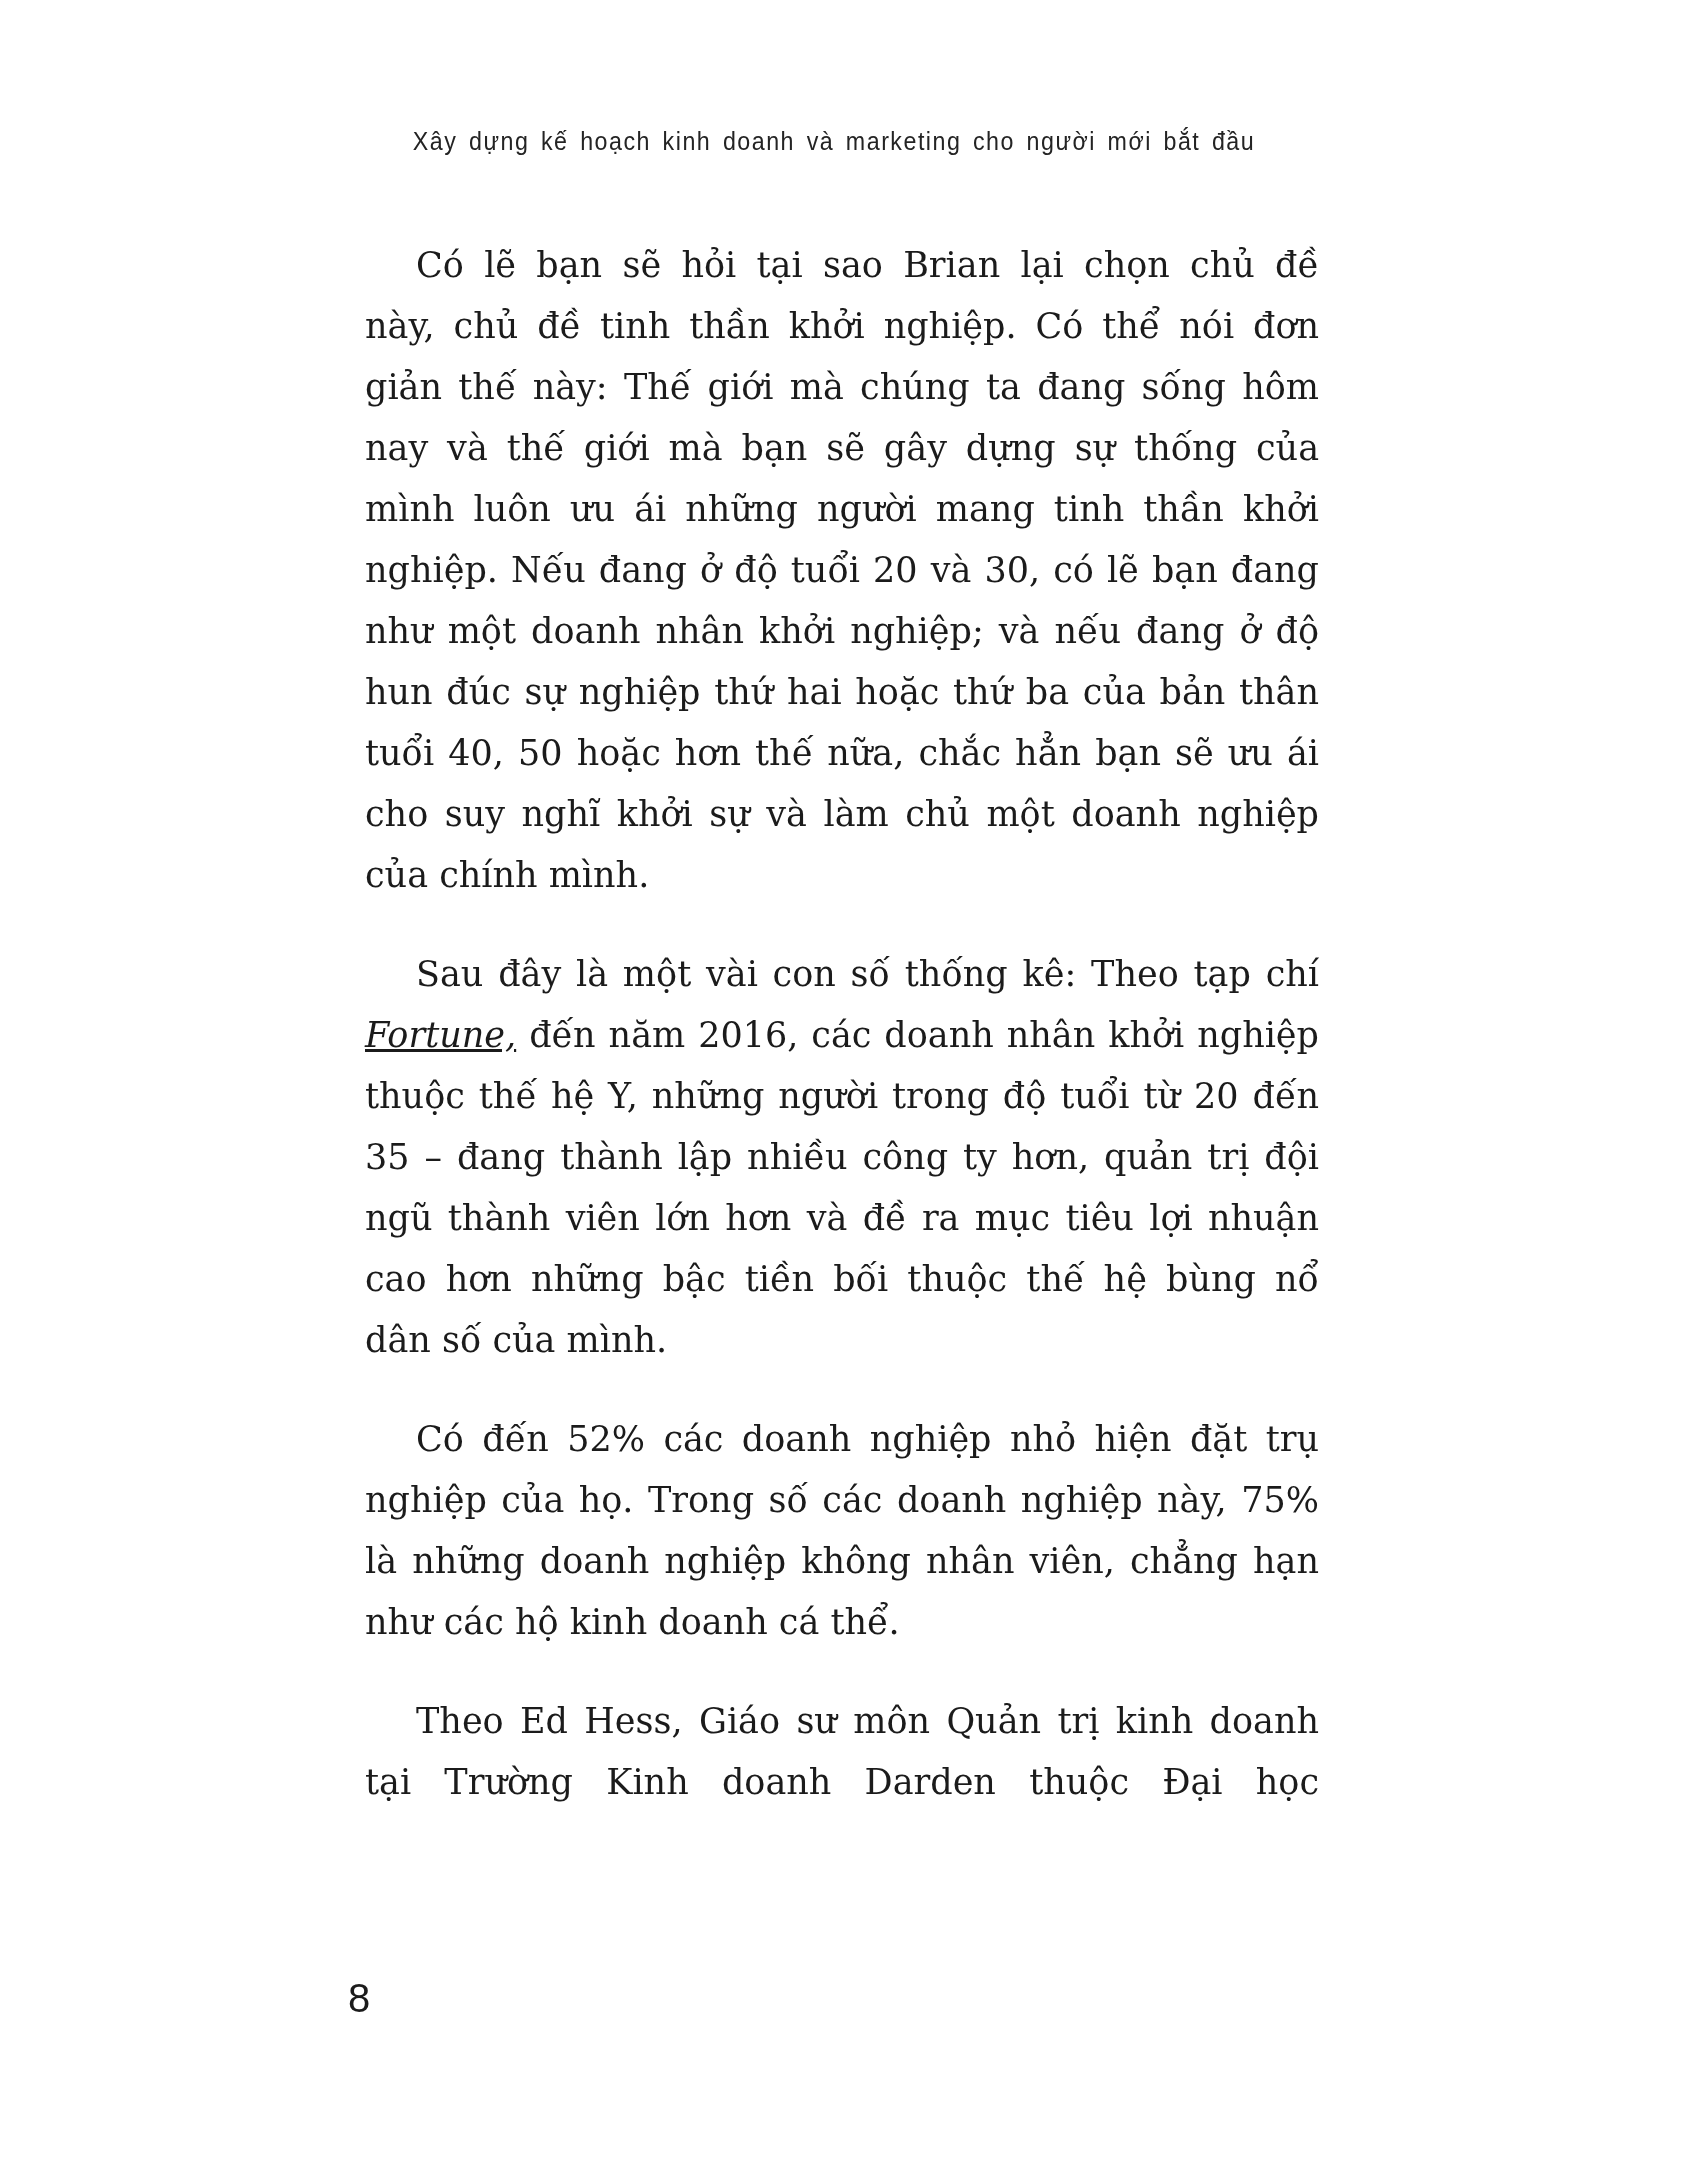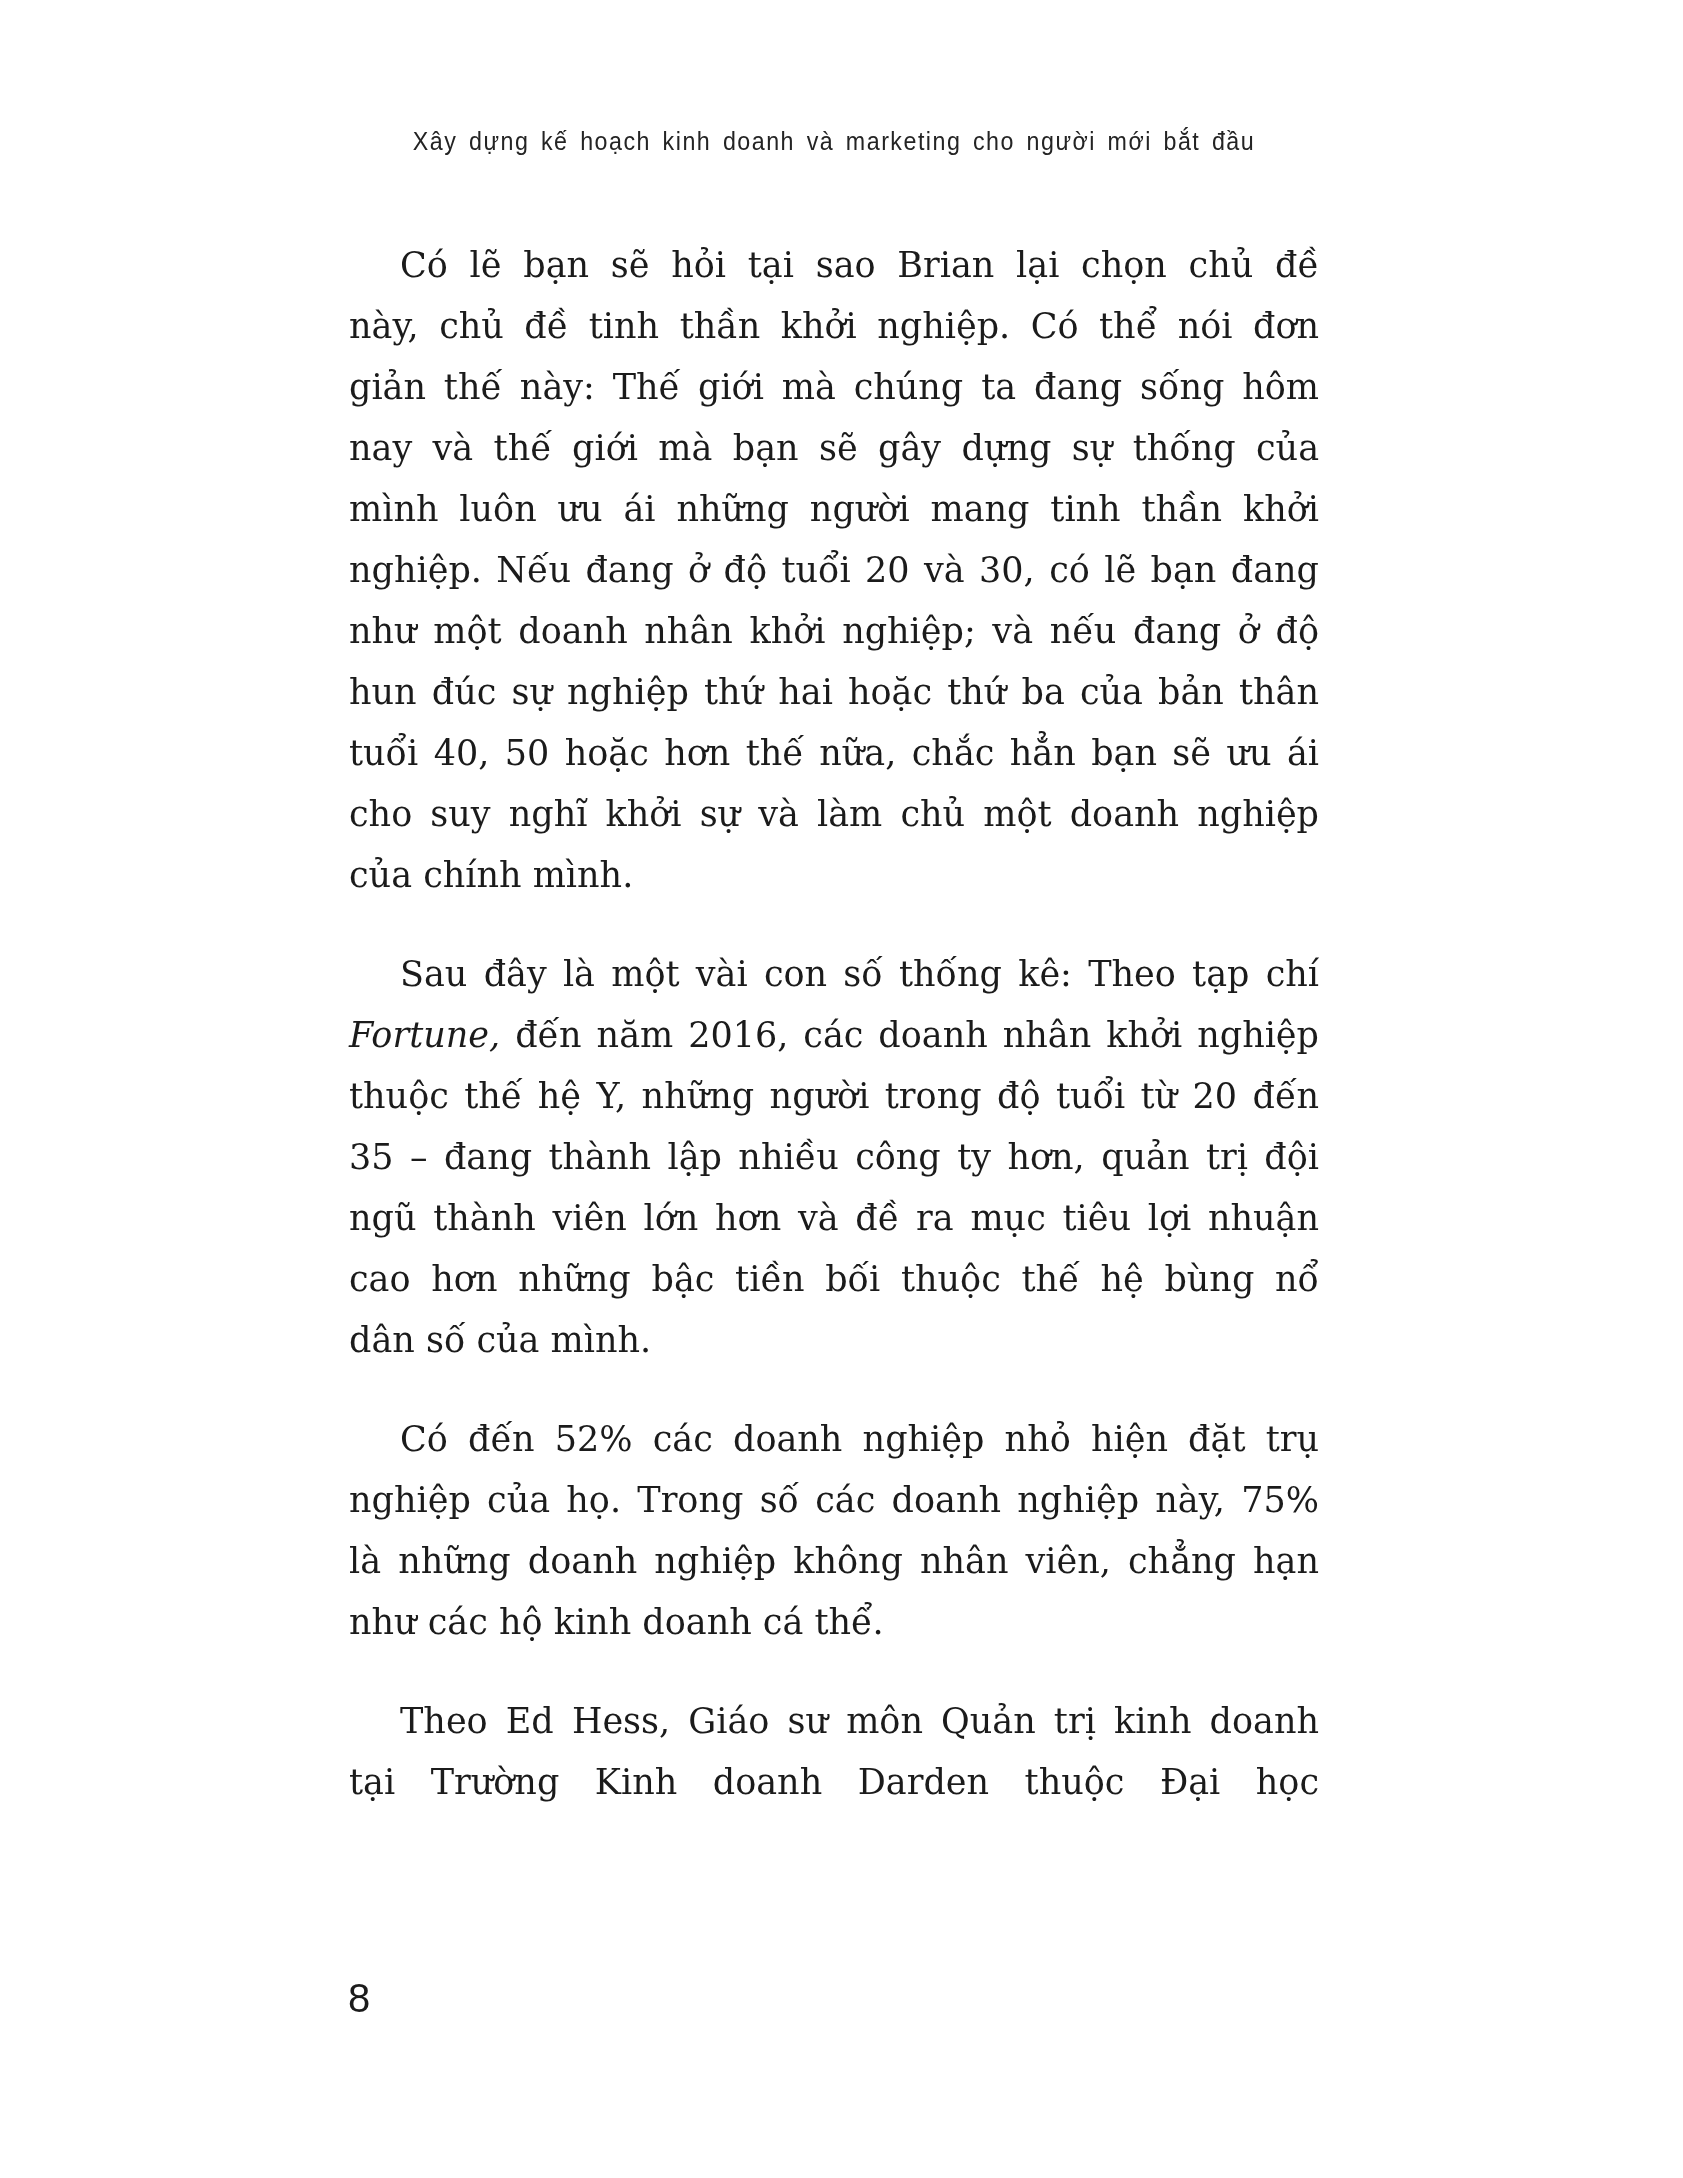--- a/index.html
+++ b/index.html
@@ -29,29 +29,29 @@
     white-space: nowrap;
   }
   .body-column {
     position: absolute;
     left: 349px;
     top: 235px;
     width: 970px;
     font-size: 35px;
     line-height: 61px;
   }
-  .para { margin: 0 0 38px 0; }
+  .para { margin: 0 0 38px 16px; }
   .line {
     text-align: justify;
     text-align-last: justify;
     white-space: normal;
   }
   .line.last { text-align-last: left; }
   .line.indent { text-indent: 51px; }
-  .italic { font-style: italic; }
+  .italic { font-style: italic; text-decoration: underline; }
   .page-number {
     position: absolute;
     left: 348px;
     top: 1976px;
     font-family: "Liberation Sans", sans-serif;
     font-size: 40px;
     color: #1b1b1b;
   }
 </style>
 </head>

